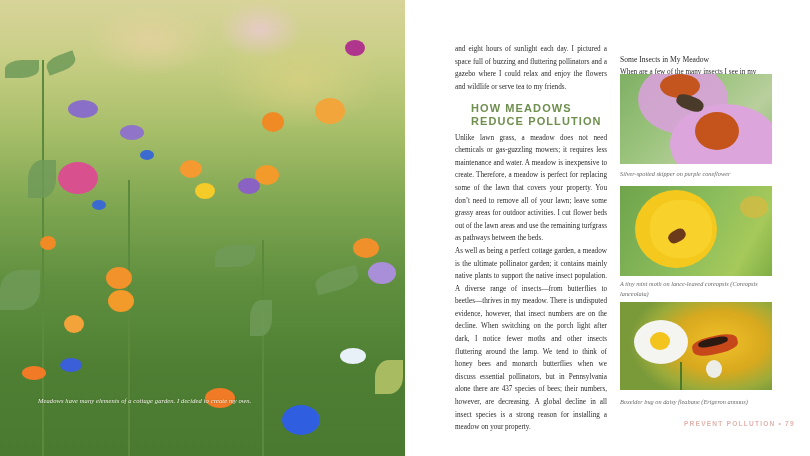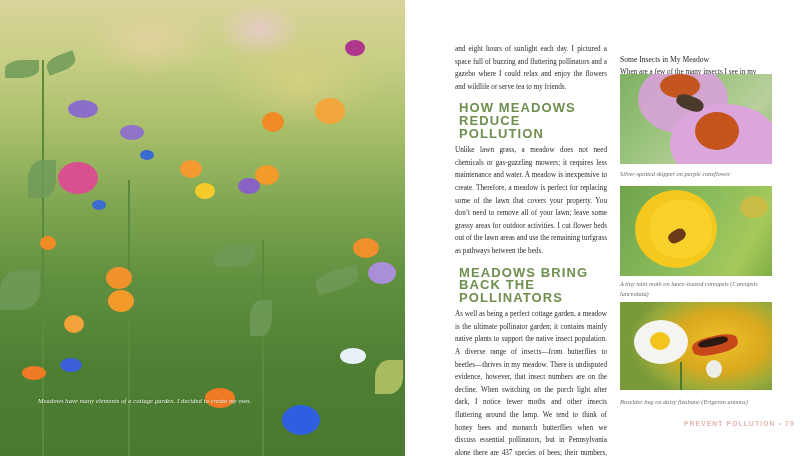--- a/index.html
+++ b/index.html
@@ -32,23 +32,23 @@
 
     
     .text-col {
       position: absolute; left: 455px; top: 43px; width: 152px;
       font-size: 7.2px; line-height: 12.6px; color: #2a2a2a;
       text-align: justify;
     }
     .text-col p { margin: 0; }
     .section-heading {
       font-family: "Liberation Sans", "DejaVu Sans", sans-serif;
-      font-size: 13px; letter-spacing: 1.1px; color: #6f8f4e;
+      font-size: 11px; letter-spacing: 1.1px; color: #6f8f4e;
       font-weight: bold; line-height: 12.6px; text-align: left;
-      margin: 9px 0 4px 4px;
+      margin: 9px 0 4px 16px;
     }
 
     
     .sidebar { position: absolute; left: 620px; top: 26px; width: 155px; margin-top: 28px; }
     .sidebar-title { font-size: 7.6px; color: #2a2a2a; line-height: 12px; }
     .sidebar-intro { font-size: 7.2px; color: #2a2a2a; line-height: 12px; margin-bottom: 6px; }
     .insect-photo { position: absolute; left: 620px; width: 152px; overflow: hidden; }
     .insect-caption {
       position: absolute; left: 620px; width: 152px;
       font-style: italic; font-size: 6.3px; line-height: 9.5px; color: #6a6a6a;
@@ -112,21 +112,20 @@
 
     <div class="photo-caption">Meadows have many elements of a cottage garden. I decided to create my own.</div>
   </div>
 
   <div class="text-col">
     <p>and eight hours of sunlight each day. I pictured a space full of buzzing and fluttering pollinators and a gazebo where I could relax and enjoy the flowers and wildlife or serve tea to my friends.</p>
 
     <div class="section-heading">HOW MEADOWS REDUCE POLLUTION</div>
     <p>Unlike lawn grass, a meadow does not need chemicals or gas-guzzling mowers; it requires less maintenance and water. A meadow is inexpensive to create. Therefore, a meadow is perfect for replacing some of the lawn that covers your property. You don’t need to remove all of your lawn; leave some grassy areas for outdoor activities. I cut flower beds out of the lawn areas and use the remaining turfgrass as pathways between the beds.</p>
 
-    <div class="section-heading">MEADOWS BRING BACK THE POLLINATORS</div>
     <p>As well as being a perfect cottage garden, a meadow is the ultimate pollinator garden; it contains mainly native plants to support the native insect population. A diverse range of insects—from butterflies to beetles—thrives in my meadow. There is undisputed evidence, however, that insect numbers are on the decline. When switching on the porch light after dark, I notice fewer moths and other insects fluttering around the lamp. We tend to think of honey bees and monarch butterflies when we discuss essential pollinators, but in Pennsylvania alone there are 437 species of bees; their numbers, however, are decreasing. A global decline in all insect species is a strong reason for installing a meadow on your property.</p>
   </div>
 
   <div class="sidebar">
     <div class="sidebar-title">Some Insects in My Meadow</div>
     <div class="sidebar-intro">When are a few of the many insects I see in my meadow:</div>
   </div>
 
   <div class="insect-photo photo-1">
     <div style="position:absolute;left:18px;top:-10px;width:90px;height:70px;border-radius:50%;background:#d7a2d8;opacity:0.9;"></div>

